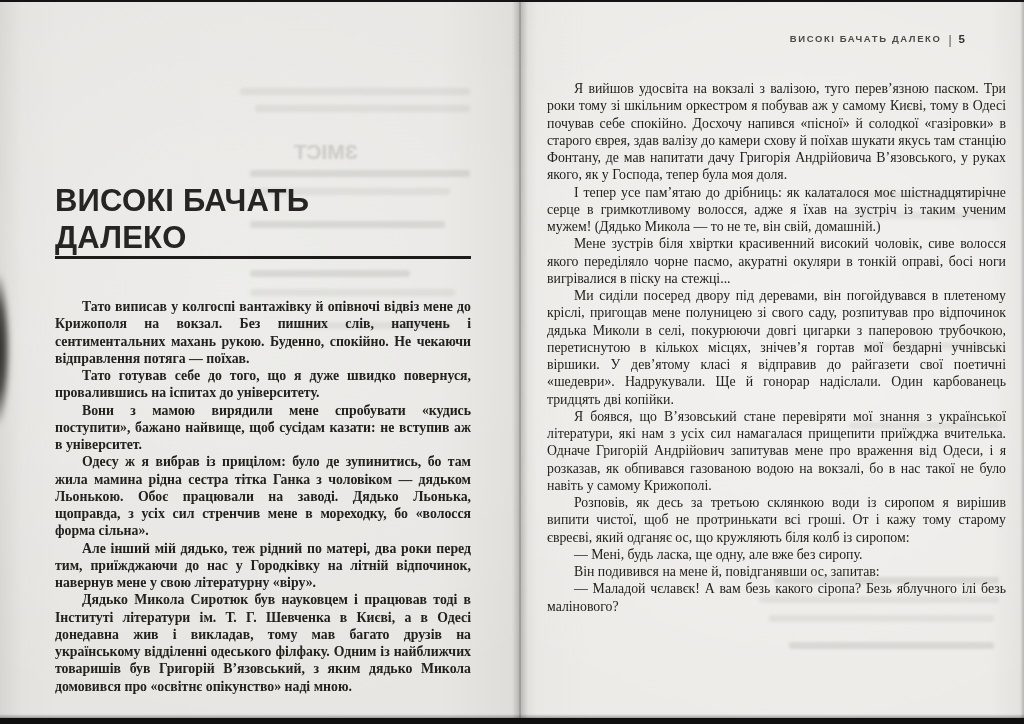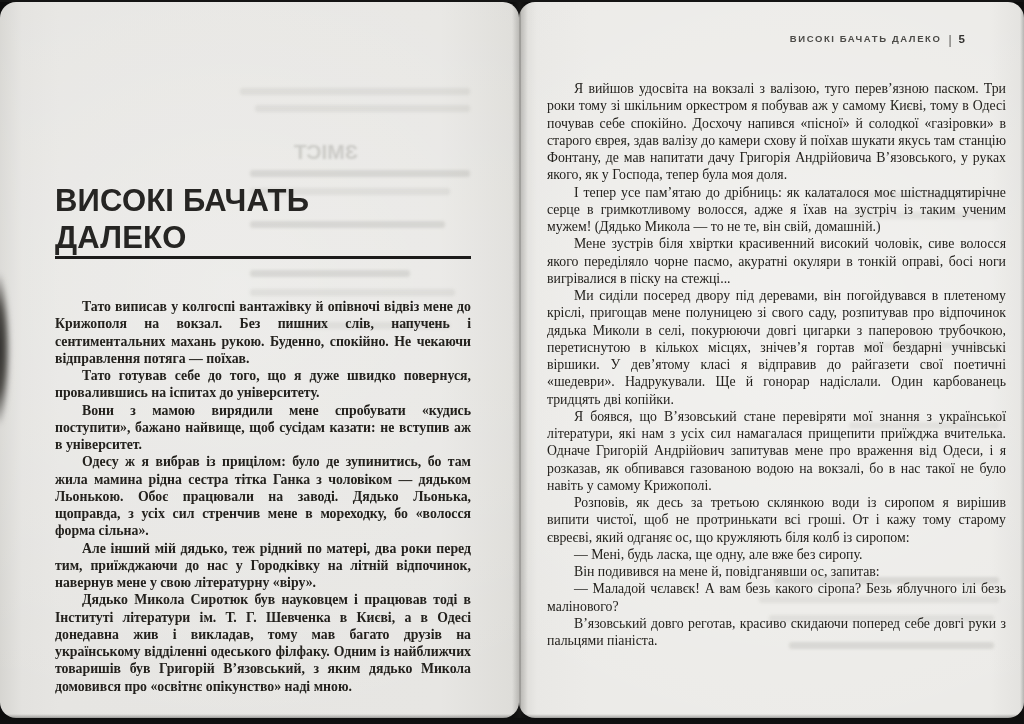--- a/index.html
+++ b/index.html
@@ -1,21 +1,21 @@
 <!DOCTYPE html>
 <html lang="uk"><head>
 <meta charset="utf-8">
 <style>
   * { margin:0; padding:0; box-sizing:border-box; }
   html,body { width:1024px; height:724px; overflow:hidden; }
   body { background:#0c0c0c; font-family:"Liberation Serif", serif; }
 
   .spread { position:absolute; left:0; top:2px; width:1024px; height:716px; }
 
-  .page { position:absolute; top:0; height:716px;border-radius:16px; }
+  .page { position:absolute; top:0; height:716px; }
   .page-left {
     left:0; width:519px;
     background:
       radial-gradient(140% 90% at 45% 40%, rgba(255,255,255,0.28), rgba(0,0,0,0) 70%),
       linear-gradient(90deg, #d6d5d1 0px, #e3e2df 22px, #e6e5e2 60px, #e7e6e3 440px, #dddcd8 519px),
       #e4e3e0;
   }
   .page-right {
     left:519px; width:505px;
     background:
@@ -125,21 +125,20 @@
   <div class="body-col col-right">
     <p>Я вийшов удосвіта на вокзалі з валізою, туго перев’язною паском. Три роки тому зі шкільним оркестром я побував аж у самому Києві, тому в Одесі почував себе спокійно. Досхочу напився «пісної» й солодкої «газіровки» в старого єврея, здав валізу до камери схову й поїхав шукати якусь там станцію Фонтану, де мав напитати дачу Григорія Андрійовича В’язовського, у руках якого, як у Господа, тепер була моя доля.</p>
     <p>І тепер усе пам’ятаю до дрібниць: як калаталося моє шістнадцятирічне серце в гримкотливому волосся, адже я їхав на зустріч із таким ученим мужем! (Дядько Микола — то не те, він свій, домашній.)</p>
     <p>Мене зустрів біля хвіртки красивенний високий чоловік, сиве волосся якого переділяло чорне пасмо, акуратні окуляри в тонкій оправі, босі ноги вигрівалися в піску на стежці...</p>
     <p>Ми сиділи посеред двору під деревами, він погойдувався в плетеному кріслі, пригощав мене полуницею зі свого саду, розпитував про відпочинок дядька Миколи в селі, покурюючи довгі цигарки з паперовою трубочкою, перетиснутою в кількох місцях, знічев’я гортав мої бездарні учнівські віршики. У дев’ятому класі я відправив до райгазети свої поетичні «шедеври». Надрукували. Ще й гонорар надіслали. Один карбованець тридцять дві копійки.</p>
     <p>Я боявся, що В’язовський стане перевіряти мої знання з української літератури, які нам з усіх сил намагалася прищепити приїжджа вчителька. Одначе Григорій Андрійович запитував мене про враження від Одеси, і я розказав, як обпивався газованою водою на вокзалі, бо в нас такої не було навіть у самому Крижополі.</p>
     <p>Розповів, як десь за третьою склянкою води із сиропом я вирішив випити чистої, щоб не протринькати всі гроші. От і кажу тому старому євреєві, який одганяє ос, що кружляють біля колб із сиропом:</p>
     <p>— Мені, будь ласка, ще одну, але вже без сиропу.</p>
     <p>Він подивився на мене й, повідганявши ос, запитав:</p>
     <p>— Маладой чєлавєк! А вам безь какого сіропа? Безь яблучного ілі безь малінового?</p>
-    <p>В’язовський довго реготав, красиво скидаючи поперед себе довгі руки з пальцями піаніста.</p>
   </div>
 
   <div class="gutter"></div>
   <div class="edge-left-sliver"></div>
   <div class="edge-right-sliver"></div>
   <div class="edge-top"></div>
   <div class="edge-bottom"></div>
 </div>
 
 </body></html>

